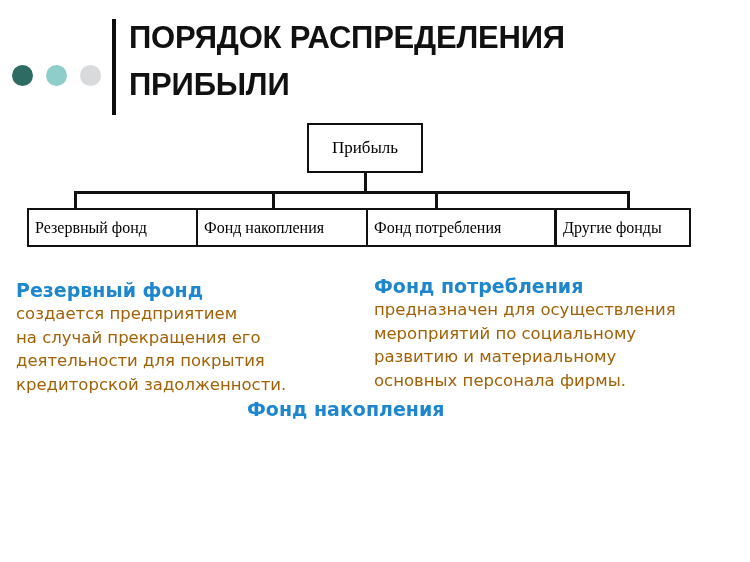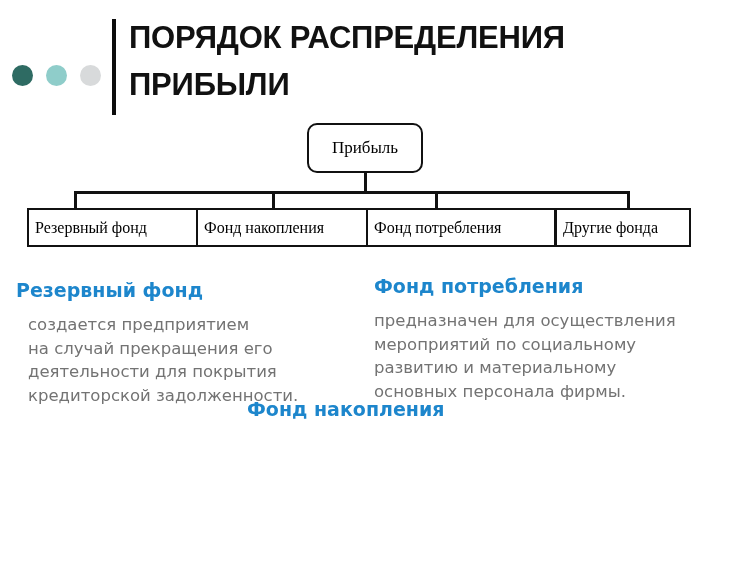--- a/index.html
+++ b/index.html
@@ -82,21 +82,20 @@
     display: flex;
     align-items: center;
     white-space: nowrap;
   }
   .node.root {
     left: 307px;
     top: 5px;
     width: 116px;
     height: 50px;
     justify-content: center;
-    border-radius: 10px;
   }
   .node.leaf {
     top: 90px;
     height: 39px;
     justify-content: flex-start;
     padding-left: 6px;
     font-size: 16px;
   }
   .leaf-1 { left: 27px;  width: 182px; }
   .leaf-2 { left: 196px; width: 175px; }
@@ -119,25 +118,25 @@
   .block h3 {
     margin: 0 0 1px 0;
     font-family: "DejaVu Sans", sans-serif;
     font-weight: bold;
     font-size: 19px;
     line-height: 22px;
     color: #1d86cc;
     white-space: nowrap;
   }
   .block p {
-    margin: 12px;
+    margin: 0;
     font-family: "DejaVu Sans", sans-serif;
     font-size: 16.5px;
     line-height: 23.5px;
-    color: #737373;
+    color: #a16207;
     white-space: pre-line;
   }
 
   .block-reserve    { left: 16px;  top: 279px; width: 345px; }
   .block-consume    { left: 370px; top: 275px; width: 375px; }
   .block-consume h3 { margin-left: 4px; }
   .block-consume p  { margin-left: 4px; }
   .block-accumulate { left: 212px; top: 398px; width: 420px; }
   .block-accumulate h3 { margin-left: 35px; }
 </style>
@@ -174,21 +173,21 @@
   <div class="node leaf leaf-1">
     <span>Резервный фонд</span>
   </div>
   <div class="node leaf leaf-2">
     <span>Фонд накопления</span>
   </div>
   <div class="node leaf leaf-3">
     <span>Фонд потребления</span>
   </div>
   <div class="node leaf leaf-4">
-    <span>Другие фонда</span>
+    <span>Другие фонды</span>
   </div>
 </div>
 
 <div class="block block-reserve">
   <h3>Резервный фонд</h3>
   <p>создается предприятием
 на случай прекращения  его
 деятельности для покрытия
 кредиторской задолженности.</p>
 </div>

